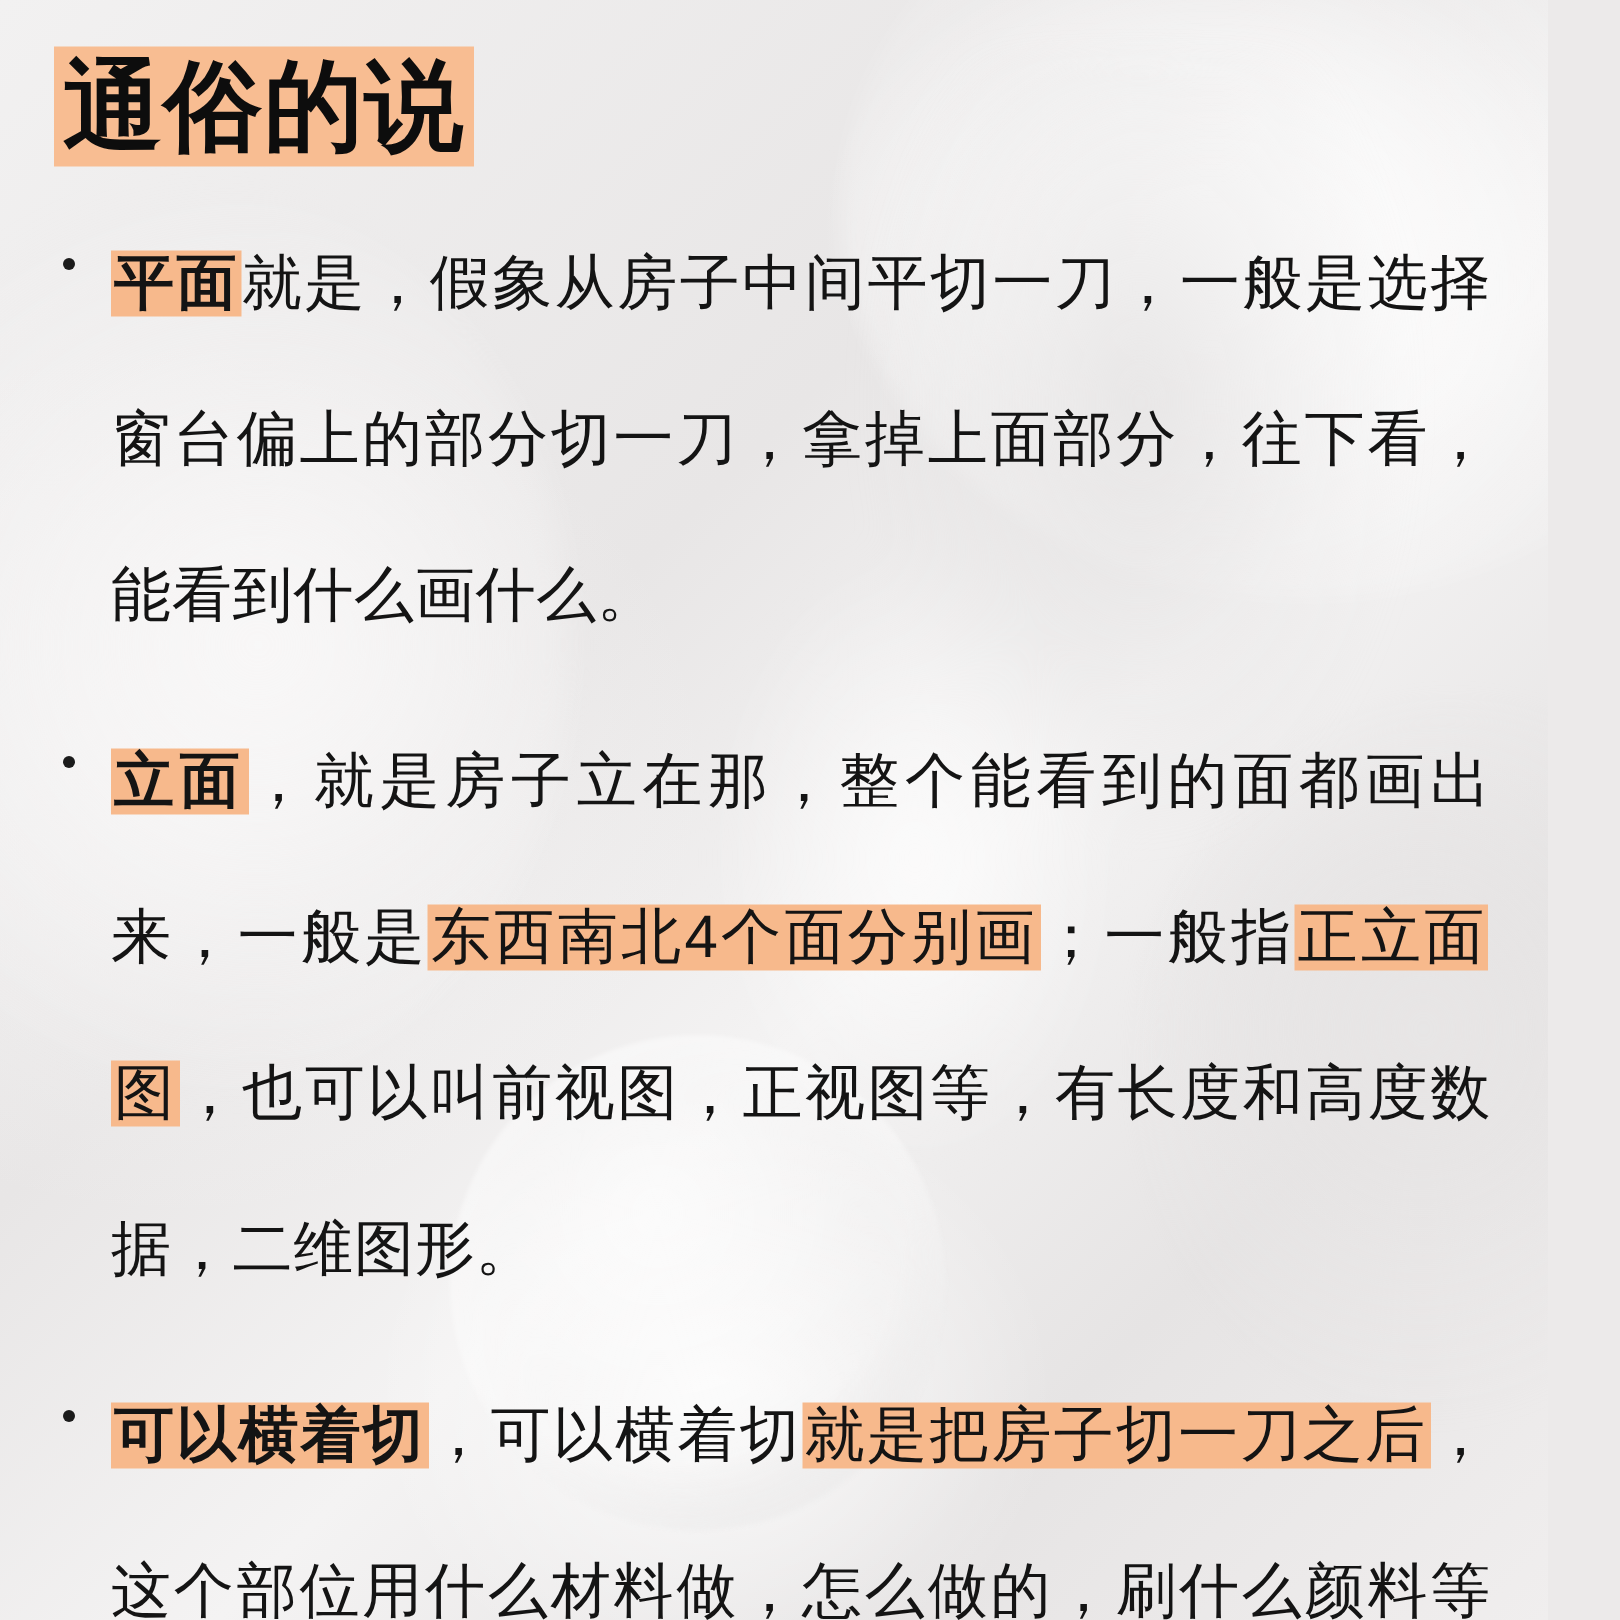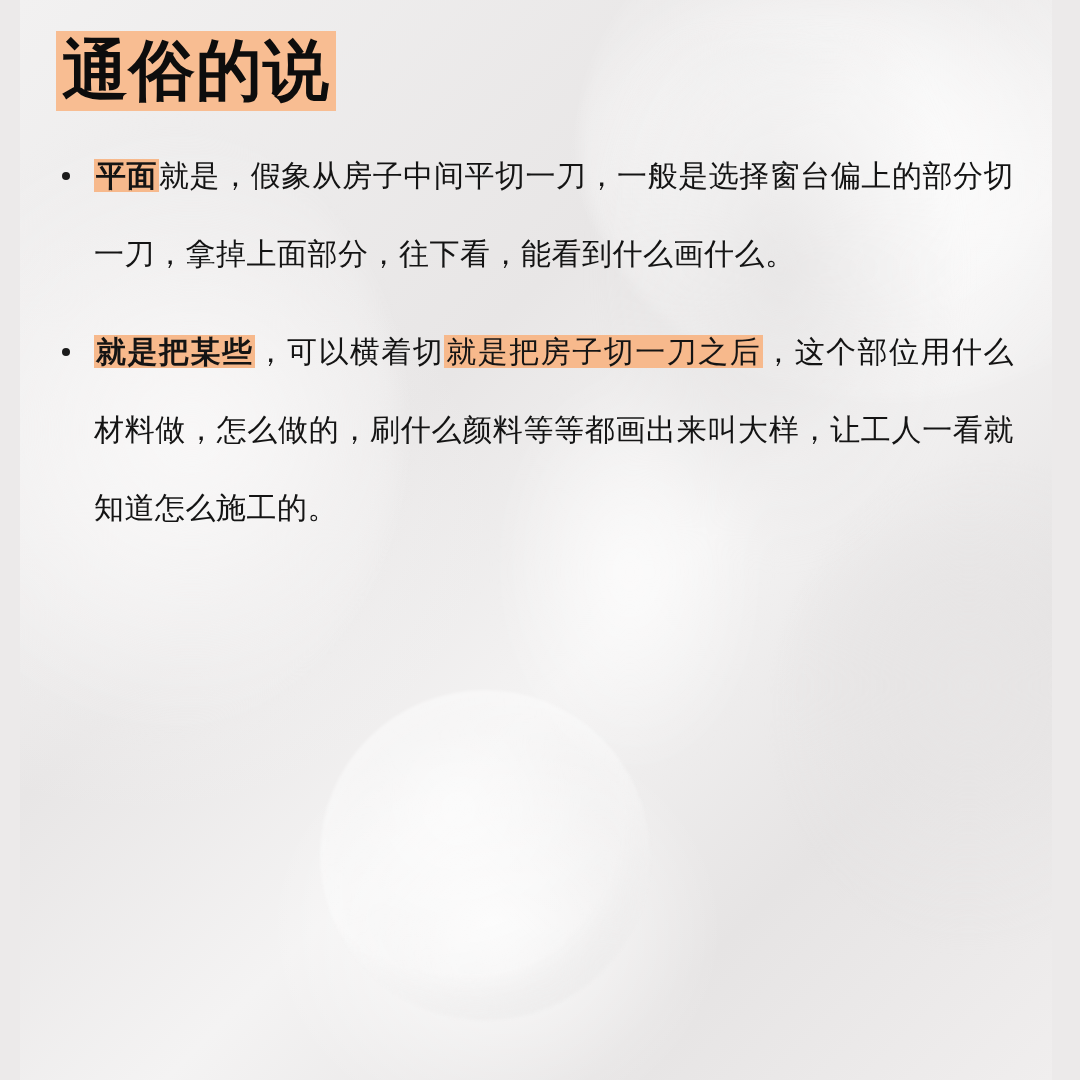--- a/index.html
+++ b/index.html
@@ -18,21 +18,20 @@
     width: 1032px;
     height: 1080px;
     background:
       radial-gradient(ellipse 420px 300px at 78% 14%, rgba(255,255,255,0.85) 0%, rgba(255,255,255,0.0) 62%),
       radial-gradient(ellipse 380px 340px at 46% 86%, rgba(255,255,255,0.8) 0%, rgba(255,255,255,0.0) 60%),
       radial-gradient(ellipse 300px 260px at 92% 62%, rgba(228,226,226,0.9) 0%, rgba(255,255,255,0.0) 65%),
       radial-gradient(ellipse 500px 420px at 12% 48%, rgba(244,243,243,0.9) 0%, rgba(255,255,255,0.0) 70%),
       linear-gradient(135deg, #f2f1f1 0%, #e8e6e6 38%, #f4f3f3 58%, #e6e4e4 78%, #f0eeee 100%);
     box-sizing: border-box;
     overflow: hidden;
-    margin-left: 20px;
   }
   
   .blob {
     position: absolute;
     border-radius: 50%;
     pointer-events: none;
   }
   .blob-1 {
     left: 300px; top: 690px;
     width: 330px; height: 330px;
@@ -98,21 +97,21 @@
 
   ul.bullets {
     list-style: none;
     margin: 0;
     padding: 0;
   }
   ul.bullets > li {
     position: relative;
     padding-left: 44px;
     margin-bottom: 20px;
-    font-size: 30px;
+    font-size: 40px;
     line-height: 2.6;
     color: #141414;
     letter-spacing: 0.5px;
     text-align: justify;
   }
   ul.bullets > li::before {
     content: "";
     position: absolute;
     left: 12px;
     top: 35px;
@@ -133,16 +132,17 @@
   <div class="blob blob-3"></div>
   <div class="blob blob-4"></div>
   <div class="swirl"></div>
   <div class="blob blob-1"></div>
 
   <div class="content">
     <h1 class="title"><span class="hl-title">通俗的说</span></h1>
 
     <ul class="bullets">
       <li><span class="hl kw">平面</span><span>就是，假象从房子中间平切一刀，一般是选择窗台偏上的部分切一刀，拿掉上面部分，往下看，能看到什么画什么。</span></li>
-      <li><span class="hl kw">就是把某些</span><span>，可以横着切</span><span class="hl">就是把房子切一刀之后</span><span>，这个部位用什么材料做，怎么做的，刷什么颜料等等都画出来叫大样，让工人一看就知道怎么施工的。</span></li>
+      <li><span class="hl kw">立面</span><span>，就是房子立在那，整个能看到的面都画出来，一般是</span><span class="hl">东西南北4个面分别画</span><span>；一般指</span><span class="hl">正立面图</span><span>，也可以叫前视图，正视图等，有长度和高度数据，二维图形。</span></li>
+      <li><span class="hl kw">可以横着切</span><span>，可以横着切</span><span class="hl">就是把房子切一刀之后</span><span>，这个部位用什么材料做，怎么做的，刷什么颜料等等都画出来叫大样，让工人一看就知道怎么施工的。</span></li>
     </ul>
   </div>
 </div>
 
 </body></html>

